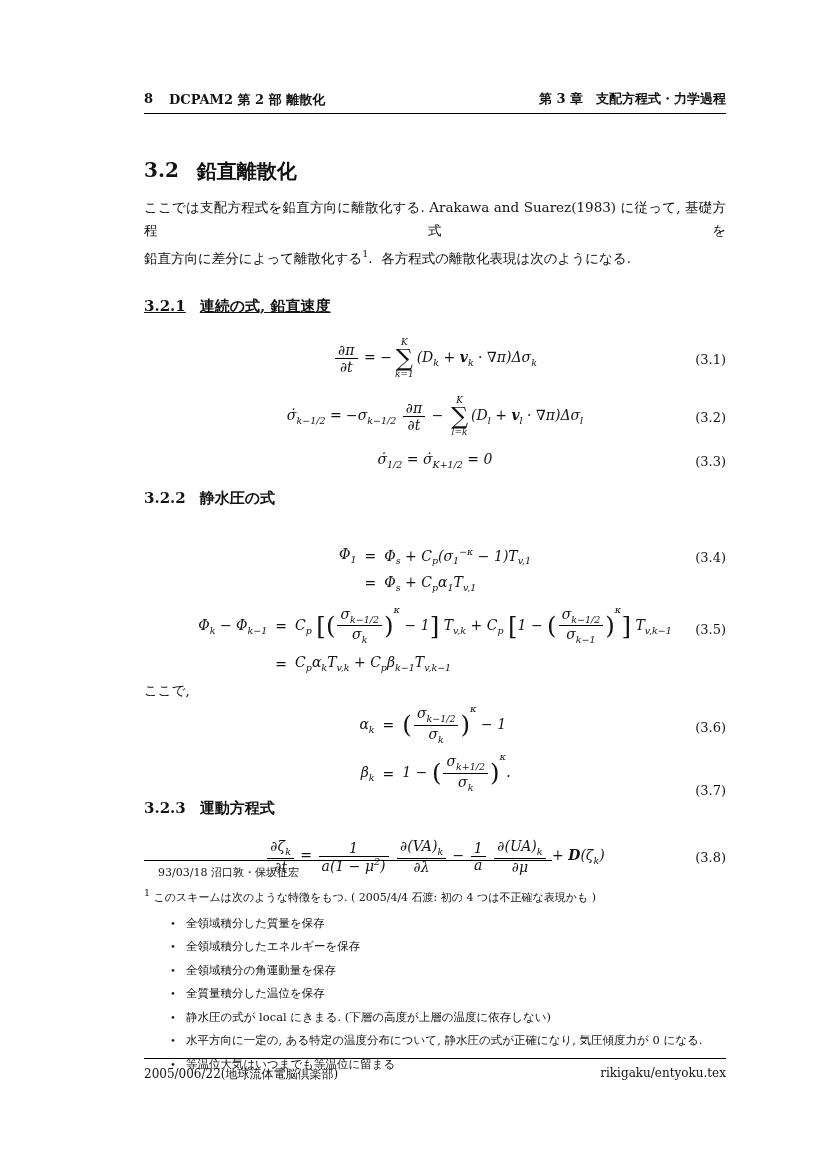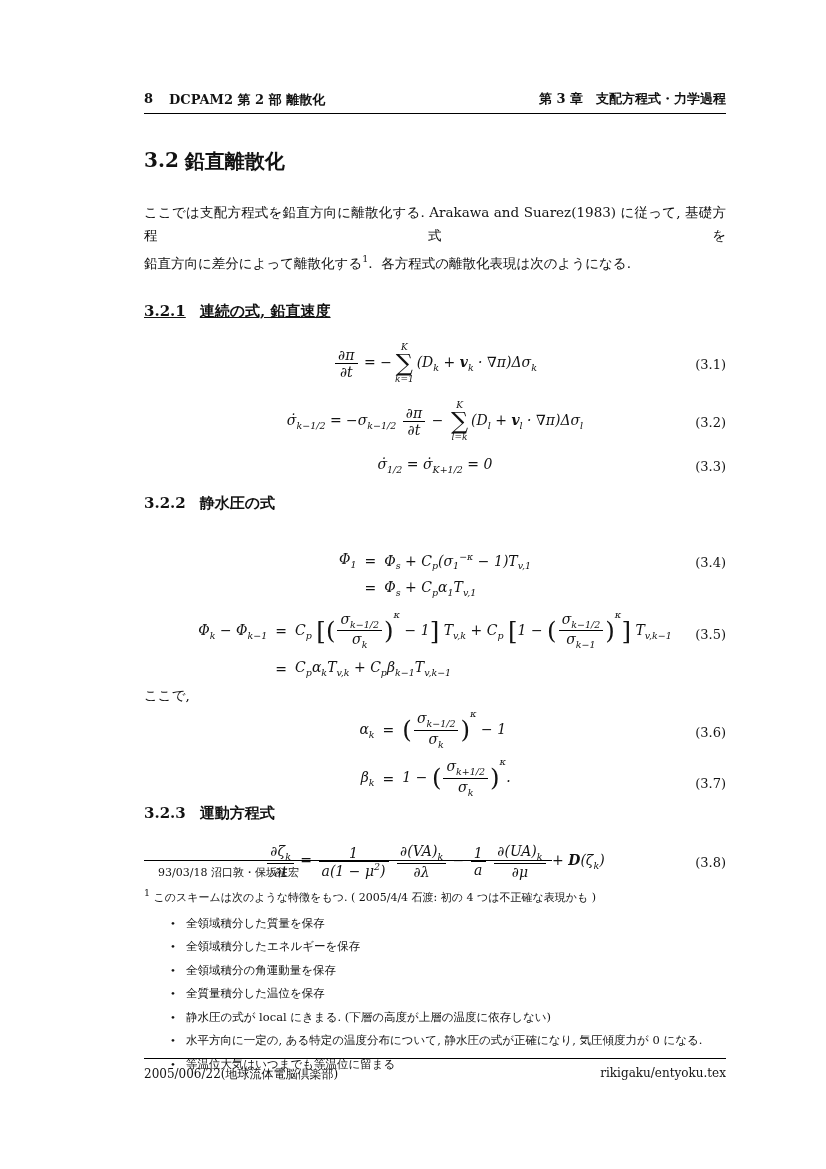--- a/index.html
+++ b/index.html
@@ -10,27 +10,27 @@
   }
   .page { position:relative; width:826px; height:1169px; background:#ffffff; color:#121212; overflow:hidden; }
   .main { position:absolute; left:144px; top:0; width:582px; }
 
   
   .hdr { display:flex; justify-content:space-between; align-items:baseline; margin-top:90px; font-weight:bold; font-size:13px; }
   .hdr-left { display:flex; gap:16px; }
   .hrule { border:0; border-top:1.4px solid #000; margin:4px 0 0; }
 
   
-  .sec { display:flex; gap:6px; font-weight:bold; font-size:20px; margin-top:34px; }
+  .sec { display:flex; gap:18px; font-weight:bold; font-size:20px; margin-top:44px; }
   .sub { display:flex; gap:14px; font-weight:bold; font-size:15px; }
   .s321 { margin-top:27px;text-decoration:underline; }
   .s322 { margin-top:17px; }
   .s323 { margin-top:5px; }
 
-  .intro { font-size:13.5px; line-height:23px; margin-top:26px; }
+  .intro { font-size:13.5px; line-height:23px; margin-top:11px; }
   .intro .l1 { text-align:justify; text-align-last:justify; }
   .koko { font-size:13.5px; margin-top:9px; }
 
   
   .eq { position:relative; display:flex; justify-content:center; align-items:center; font-size:14px; font-style:italic; }
   .m31 { margin-top:17px; min-height:52px; }
   .m32 { margin-top:6px;  min-height:52px; }
   .m33 { margin-top:7px;  min-height:22px; }
   .m38 { margin-top:15px; min-height:48px; }
   .eqno { position:absolute; right:0; font-style:normal; font-size:13px; }
@@ -159,21 +159,21 @@
     <div class="alwrap w3637">
       <div class="algn">
           <span class="al">α<sub>k</sub></span>
           <span class="am">=</span>
           <span class="ar"><span class="bg">(</span><span class="fr"><span class="fn">σ<sub>k−1/2</sub></span><span class="fd">σ<sub>k</sub></span></span><span class="bg">)</span><sup class="pk">κ</sup> − 1</span>
           <span class="al">β<sub>k</sub></span>
           <span class="am">=</span>
           <span class="ar">1 − <span class="bg">(</span><span class="fr"><span class="fn">σ<sub>k+1/2</sub></span><span class="fd">σ<sub>k</sub></span></span><span class="bg">)</span><sup class="pk">κ</sup>.</span>
         </div>
       <span class="eqno" style="top:15px">(3.6)</span>
-      <span class="eqno" style="top:66px">(3.7)</span>
+      <span class="eqno" style="top:78px">(3.7)</span>
     </div>
 
     <div class="sub s323">
       <span>3.2.3</span>
       <span>運動方程式</span>
     </div>
 
     <div class="eq m38">
       <span><span class="fr"><span class="fn">∂ζ<sub>k</sub></span><span class="fd">∂t</span></span> = <span class="fr"><span class="fn">1</span><span class="fd">a(1 − μ<sup>2</sup>)</span></span> <span class="fr"><span class="fn">∂(VA)<sub>k</sub></span><span class="fd">∂λ</span></span> − <span class="fr"><span class="fn">1</span><span class="fd">a</span></span> <span class="fr"><span class="fn">∂(UA)<sub>k</sub></span><span class="fd">∂μ</span></span> + <span class="cal">D</span>(ζ<sub>k</sub>)</span>
       <span class="eqno mid">(3.8)</span>

